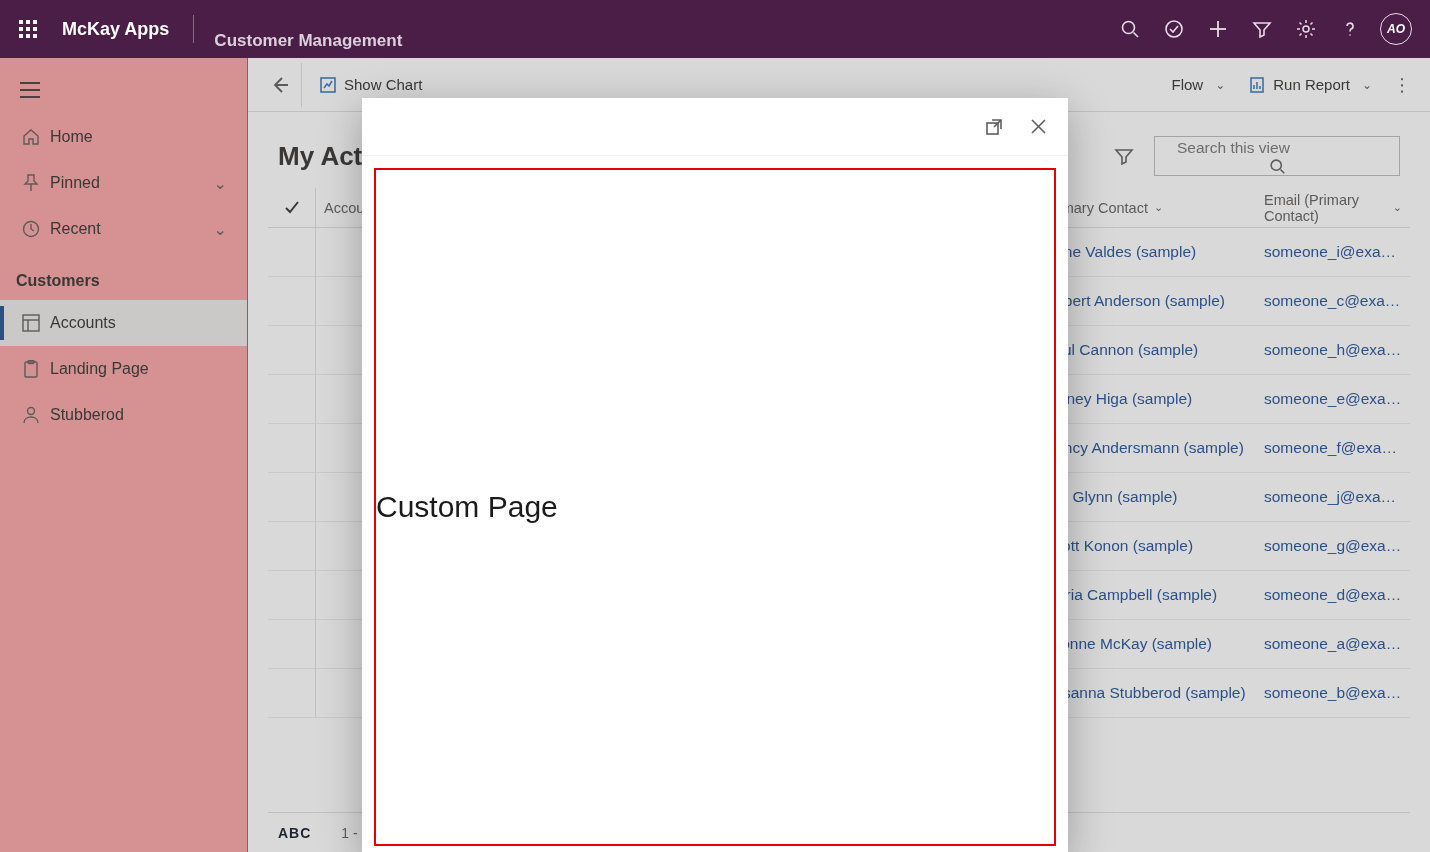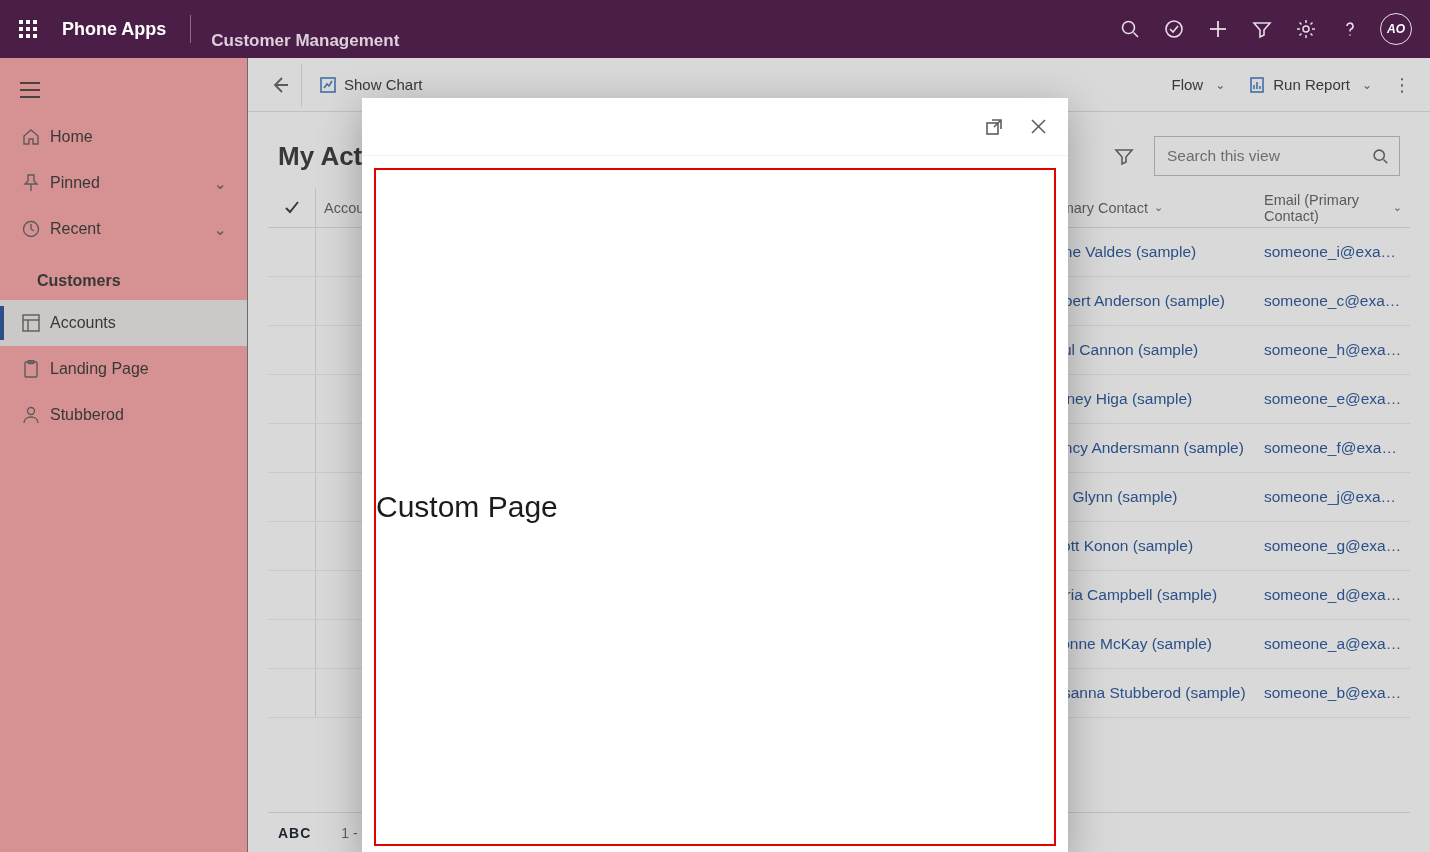--- a/index.html
+++ b/index.html
@@ -84,21 +84,21 @@
   }
   .side-item .si-icon {
     width:28px; display:flex; align-items:center;
     font-size:18px; color:#605e5c;
   }
   .side-item .chev {
     margin-left:auto; color:#605e5c;
   }
   .side-section-title {
     font-size: 16px; font-weight:600;
-    padding: 20px 37px 10px;
+    padding: 20px 16px 10px;
   }
   .side-item.selected {
     background:#edebe9;
   }
   .side-item.selected::before {
     content:""; position:absolute; left:0; top:6px; bottom:6px;
     width:4px; background:#215097;
   }
 
   
@@ -150,20 +150,21 @@
     width:40px; height:40px;
     display:flex; align-items:center; justify-content:center;
     color:#605e5c; font-size:18px;
     margin-right:10px;
   }
   .searchbox {
     width: 246px; height: 40px;
     border: 1px solid #bebbb8;
     display:flex; align-items:center;
     padding: 0 10px;
+    flex-direction: column;
   }
   .searchbox input {
     border:none; outline:none;
     flex:1; font-size:15.5px; color:#605e5c;
     background:transparent;
   }
   .searchbox .sicon { color:#605e5c; font-size:17px; }
 
   
   .grid {
@@ -258,21 +259,21 @@
         <rect x="7" y="0" width="4" height="4"></rect>
         <rect x="14" y="0" width="4" height="4"></rect>
         <rect x="0" y="7" width="4" height="4"></rect>
         <rect x="7" y="7" width="4" height="4"></rect>
         <rect x="14" y="7" width="4" height="4"></rect>
         <rect x="0" y="14" width="4" height="4"></rect>
         <rect x="7" y="14" width="4" height="4"></rect>
         <rect x="14" y="14" width="4" height="4"></rect>
       </svg>
   </div>
-  <div class="brand">Phone Apps</div>
+  <div class="brand">McKay Apps</div>
   <div class="topbar-sep"></div>
   <div class="app-name">Customer Management</div>
   <div class="topbar-spacer"></div>
   <div class="topbar-icon">
     <svg width="20" height="20" viewBox="0 0 20 20" fill="none" stroke="currentColor" stroke-width="1.6">
         <circle cx="8.5" cy="8.5" r="6"></circle>
         <line x1="13.5" y1="13.5" x2="18" y2="18"></line>
       </svg>
   </div>
   <div class="topbar-icon">

